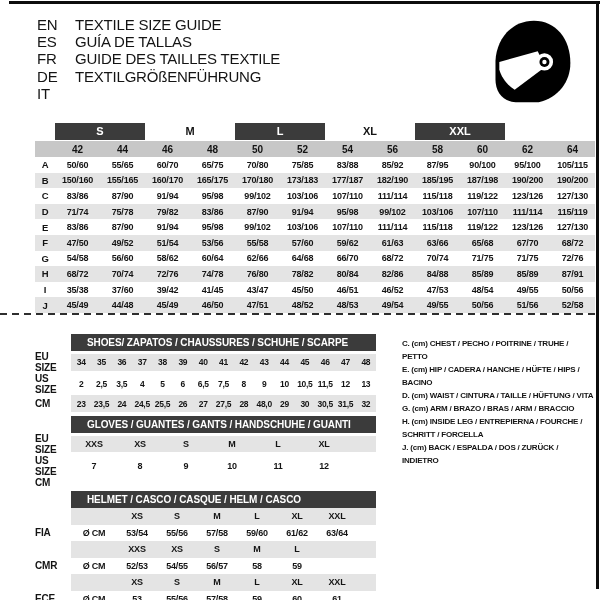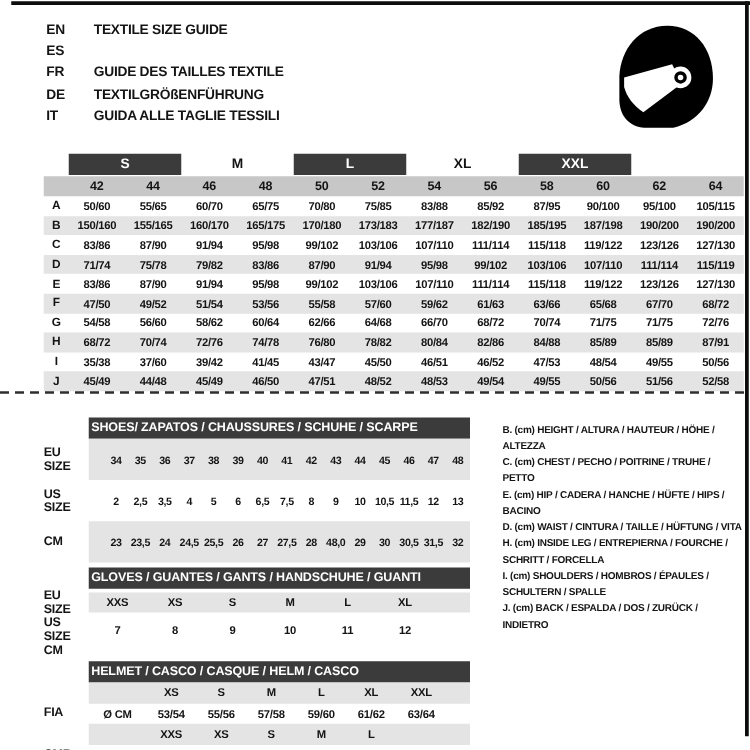--- a/index.html
+++ b/index.html
@@ -3,21 +3,21 @@
 <meta charset="utf-8">
 <style>
   html,body{margin:0;padding:0;}
   body{width:600px;height:600px;position:relative;background:#fff;color:#141414;
        font-family:"Liberation Sans","DejaVu Sans",sans-serif;overflow:hidden;}
   .top-line{position:absolute;top:1px;left:9px;right:0;height:3px;background:#0d0d0d;}
   .right-line{position:absolute;top:1px;right:1px;width:3px;height:588px;background:#0d0d0d;}
 
   
   .lang-block{position:absolute;top:16px;left:37px;}
-  .lang-row{display:flex;font-weight:bold;font-size:11px;line-height:17.2px;letter-spacing:-0.2px;}
+  .lang-row{display:flex;font-weight:normal;font-size:15px;line-height:17.2px;letter-spacing:-0.2px;}
   .lang-code{width:38px;}
   .helmet-logo{position:absolute;top:12px;left:483px;width:96px;height:96px;}
 
   
   .main-table{position:absolute;top:123px;left:35px;width:560px;}
   .mt-row{display:grid;grid-template-columns:20px repeat(12,1fr);align-items:center;text-align:center;}
   .band-row{height:17px;margin-bottom:1px;}
   .band-cell{height:17px;line-height:17px;font-weight:bold;font-size:11px;color:#141414;}
   .band-cell.dark{background:#3b3b3b;color:#fff;}
   .num-row{height:16px;background:#c7c7c7;font-weight:bold;font-size:10px;}
@@ -27,23 +27,23 @@
 
   .dashed-divider{position:absolute;top:313px;left:0;width:600px;height:2px;
     background:repeating-linear-gradient(90deg,#2e2e2e 0 7px,transparent 7px 12px);}
 
   
   .bottom-tables{position:absolute;top:334px;left:35px;width:354px;}
   .bl-row{display:flex;align-items:center;}
   .bl-label{width:36px;font-weight:bold;font-size:10px;letter-spacing:-0.2px;}
   .bl-content{width:305px;box-sizing:border-box;}
   .sub-header{background:#3b3b3b;color:#fff;font-weight:bold;font-size:10px;height:17px;
-              line-height:17px;padding-left:2px;letter-spacing:-0.1px;}
-  .grid15{display:grid;grid-template-columns:repeat(15,1fr);height:33px;align-items:center;
-          text-align:center;font-weight:bold;font-size:8.5px;letter-spacing:-0.3px;padding-left:12px;}
+              line-height:17px;padding-left:16px;letter-spacing:-0.1px;}
+  .grid15{display:grid;grid-template-columns:repeat(15,1fr);height:17px;align-items:center;
+          text-align:center;font-weight:bold;font-size:8.5px;letter-spacing:-0.3px;}
   .grid6{display:grid;grid-template-columns:repeat(6,46px);height:16px;align-items:center;
          text-align:center;font-weight:bold;font-size:9px;letter-spacing:-0.2px;}
   .helm-grid{display:grid;grid-template-columns:46px repeat(6,40px);height:16.5px;align-items:center;
          text-align:center;font-weight:bold;font-size:9px;letter-spacing:-0.2px;}
   .stripe-bg{background:#e4e4e4;}
   .gap4{height:4px;} .gap3{height:3px;}
 
   
   .legend{position:absolute;top:337px;left:402px;width:193px;font-weight:bold;
           font-size:8px;line-height:13px;letter-spacing:-0.2px;}
@@ -54,32 +54,32 @@
 <div class="top-line"></div>
 <div class="right-line"></div>
 
 <div class="lang-block">
     <div class="lang-row">
       <div class="lang-code">EN</div>
       <div class="lang-title">TEXTILE SIZE GUIDE</div>
     </div>
     <div class="lang-row">
       <div class="lang-code">ES</div>
+      <div class="lang-title">GUÍA DE TALLAS</div>
     </div>
     <div class="lang-row">
       <div class="lang-code">FR</div>
       <div class="lang-title">GUIDE DES TAILLES TEXTILE</div>
     </div>
     <div class="lang-row">
       <div class="lang-code">DE</div>
       <div class="lang-title">TEXTILGRÖßENFÜHRUNG</div>
     </div>
     <div class="lang-row">
       <div class="lang-code">IT</div>
-      <div class="lang-title">GUIDA ALLE TAGLIE TESSILI</div>
     </div>
   </div>
 
 <div class="helmet-logo">
   <svg viewBox="0 0 100 100" width="96" height="96" aria-hidden="true">
     <path d="M53 9 C29 9 14 29 13 51 L13 70 C13 84 21 93 34 94 L58 94 C79 89 91 72 91 53 C91 28 76 9 53 9 Z" fill="#000"></path>
     <path d="M17 52 L57 41 L65 57 L33 81 C25 76 19 68 17 60 Z" fill="#fff"></path>
     <circle cx="64" cy="52" r="9" fill="#fff"></circle>
     <circle cx="64" cy="52" r="5.2" fill="#000"></circle>
     <circle cx="64" cy="52" r="2.3" fill="#fff"></circle>
@@ -439,20 +439,19 @@
           <div>57/58</div>
           <div>59</div>
           <div>60</div>
           <div>61</div>
         </div>
       </div>
     </div>
 </div>
 
 <div class="legend">
-    <div class="legend-item">B. (cm) HEIGHT / ALTURA / HAUTEUR / HÖHE / ALTEZZA</div>
     <div class="legend-item">C. (cm) CHEST / PECHO / POITRINE / TRUHE / PETTO</div>
     <div class="legend-item">E. (cm) HIP / CADERA / HANCHE / HÜFTE / HIPS /  BACINO</div>
     <div class="legend-item">D. (cm) WAIST / CINTURA / TAILLE / HÜFTUNG / VITA</div>
+    <div class="legend-item">G. (cm) ARM  / BRAZO / BRAS / ARM / BRACCIO</div>
     <div class="legend-item">H. (cm) INSIDE LEG / ENTREPIERNA / FOURCHE / SCHRITT / FORCELLA</div>
-    <div class="legend-item">I. (cm) SHOULDERS / HOMBROS / ÉPAULES / SCHULTERN / SPALLE</div>
     <div class="legend-item">J. (cm) BACK / ESPALDA / DOS / ZURÜCK / INDIETRO</div>
   </div>
 
 </body></html>

